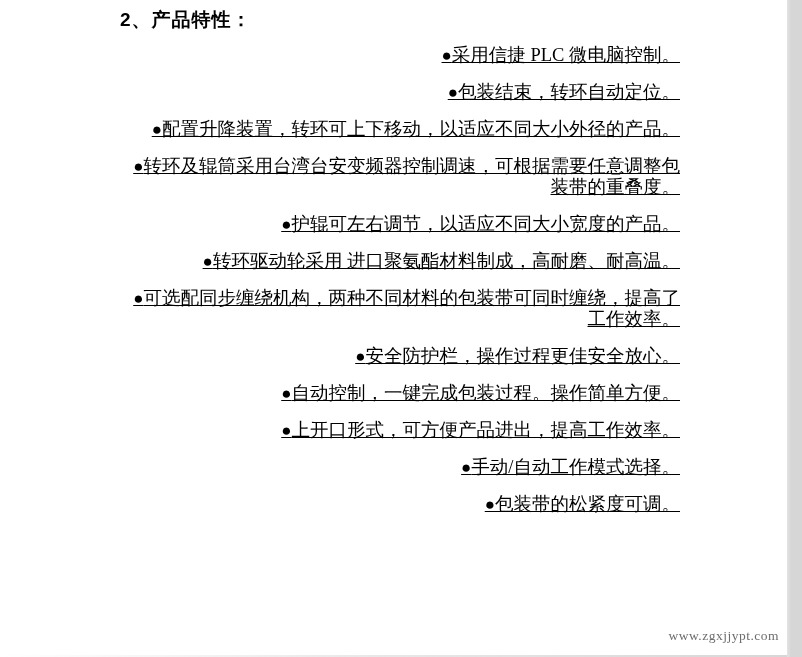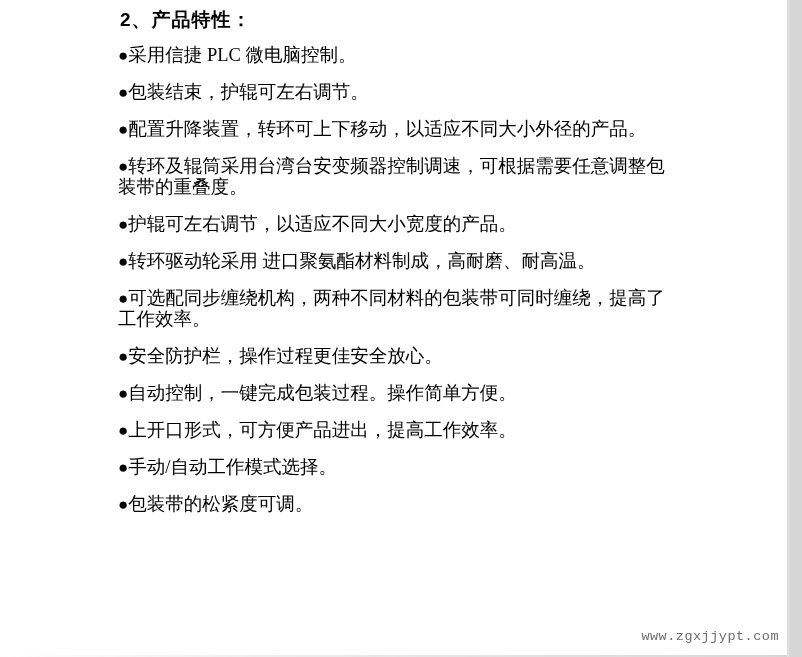--- a/index.html
+++ b/index.html
@@ -45,52 +45,53 @@
   .heading {
     font-family: "Liberation Sans", "DejaVu Sans", sans-serif;
     font-weight: bold;
     font-size: 19px;
     line-height: 22px;
     letter-spacing: 1px;
     color: #000000;
     margin: 0 0 14px 2px;
   }
   .feature {
-    margin: 0 0 16px 0;
+    margin: 0 0 16px 12px;
     font-size: 18.5px;
     line-height: 21px;
-    text-align: left;
+    text-align: right;
     word-break: break-all;
     overflow-wrap: break-word;
+    text-decoration: underline;
   }
   .feature .bullet {
     font-size: 17px;
   }
   .watermark {
     position: absolute;
     right: 23px;
     bottom: 13px;
-    font-family: Liberation Mono, monospace;
+    font-family: Liberation Serif, serif;
     font-size: 13.5px;
     letter-spacing: 0.5px;
     color: #6d6d6d;
     z-index: 1;
   }
 </style>
 </head>
 <body>
 
 <div class="viewport">
 
   <div class="content">
     <h2 class="heading">2、产品特性：</h2>
 
     <div id="feature-list">
         <p class="feature"><span class="bullet">●</span><span>采用信捷 PLC 微电脑控制。</span></p>
-        <p class="feature"><span class="bullet">●</span><span>包装结束，护辊可左右调节。</span></p>
+        <p class="feature"><span class="bullet">●</span><span>包装结束，转环自动定位。</span></p>
         <p class="feature"><span class="bullet">●</span><span>配置升降装置，转环可上下移动，以适应不同大小外径的产品。</span></p>
         <p class="feature"><span class="bullet">●</span><span>转环及辊筒采用台湾台安变频器控制调速，可根据需要任意调整包装带的重叠度。</span></p>
         <p class="feature"><span class="bullet">●</span><span>护辊可左右调节，以适应不同大小宽度的产品。</span></p>
         <p class="feature"><span class="bullet">●</span><span>转环驱动轮采用 进口聚氨酯材料制成，高耐磨、耐高温。</span></p>
         <p class="feature"><span class="bullet">●</span><span>可选配同步缠绕机构，两种不同材料的包装带可同时缠绕，提高了工作效率。</span></p>
         <p class="feature"><span class="bullet">●</span><span>安全防护栏，操作过程更佳安全放心。</span></p>
         <p class="feature"><span class="bullet">●</span><span>自动控制，一键完成包装过程。操作简单方便。</span></p>
         <p class="feature"><span class="bullet">●</span><span>上开口形式，可方便产品进出，提高工作效率。</span></p>
         <p class="feature"><span class="bullet">●</span><span>手动/自动工作模式选择。</span></p>
         <p class="feature"><span class="bullet">●</span><span>包装带的松紧度可调。</span></p>

